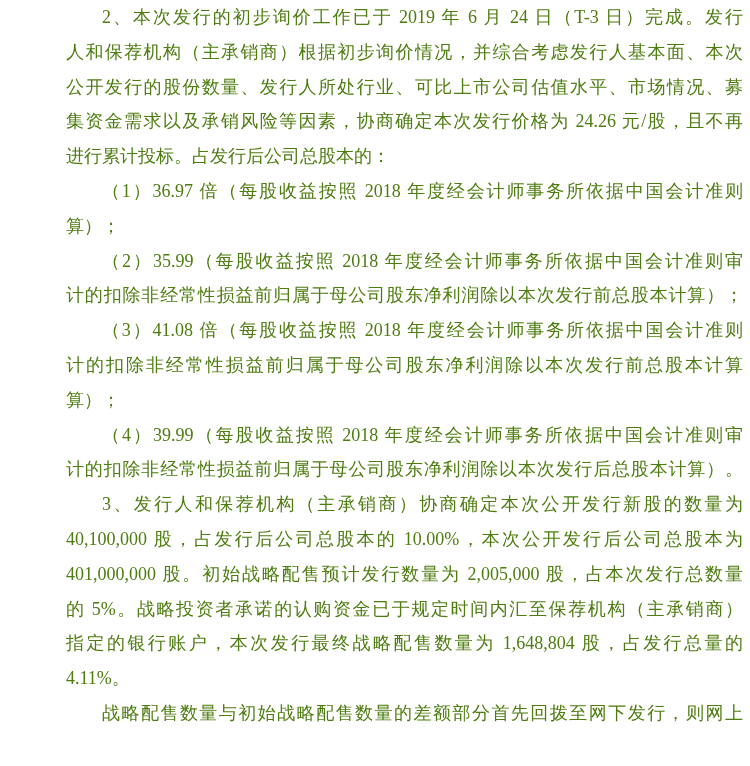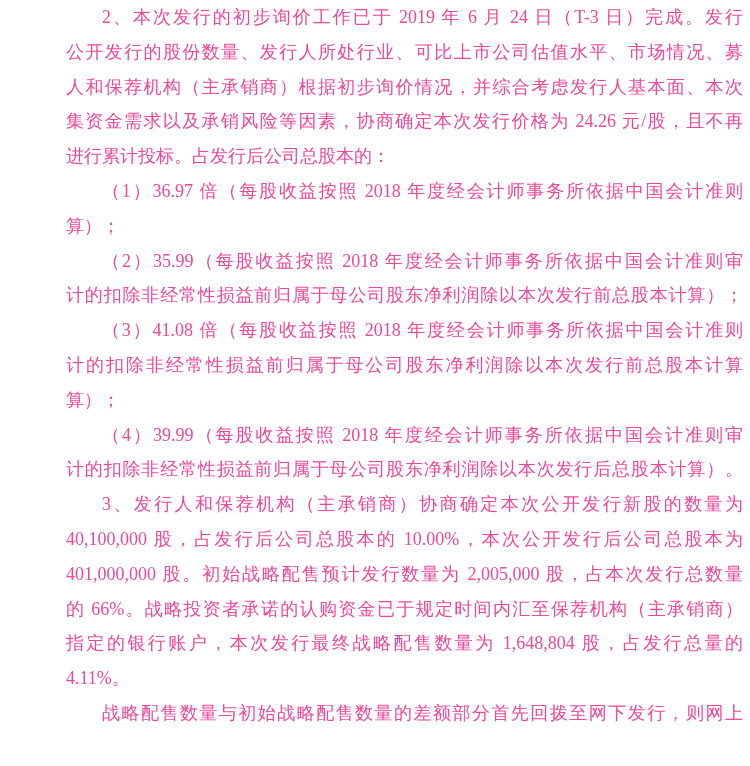--- a/index.html
+++ b/index.html
@@ -12,21 +12,21 @@
     box-sizing: border-box;
     width: 750px;
     height: 766px;
     padding: 0 7px 0 66px;
     overflow: hidden;
     background: #ffffff;
     font-family: "Liberation Serif", "DejaVu Serif", serif;
     font-size: 18px;
     font-weight: 400;
     line-height: 34.8px;
-    color: #ec4899;
+    color: #4d7c0f;
   }
   .para {
     margin: 0;
     padding: 0;
   }
   .line {
     text-align: justify;
     height: 34.8px;
     overflow: hidden;
   }
@@ -36,22 +36,22 @@
   .line.ind {
     text-indent: 2em;
   }
 </style>
 </head>
 <body>
 
 <div class="page">
     <div class="para">
       <div class="line ind j">2、本次发行的初步询价工作已于 2019 年 6 月 24 日（T-3 日）完成。发行</div>
+      <div class="line j">人和保荐机构（主承销商）根据初步询价情况，并综合考虑发行人基本面、本次</div>
       <div class="line j">公开发行的股份数量、发行人所处行业、可比上市公司估值水平、市场情况、募</div>
-      <div class="line j">人和保荐机构（主承销商）根据初步询价情况，并综合考虑发行人基本面、本次</div>
       <div class="line j">集资金需求以及承销风险等因素，协商确定本次发行价格为 24.26 元/股，且不再</div>
       <div class="line">进行累计投标。占发行后公司总股本的：</div>
     </div>
     <div class="para">
       <div class="line ind j">（1）36.97 倍（每股收益按照 2018 年度经会计师事务所依据中国会计准则</div>
       <div class="line">算）；</div>
     </div>
     <div class="para">
       <div class="line ind j">（2）35.99（每股收益按照 2018 年度经会计师事务所依据中国会计准则审</div>
       <div class="line j">计的扣除非经常性损益前归属于母公司股东净利润除以本次发行前总股本计算）；</div>
@@ -62,20 +62,20 @@
       <div class="line">算）；</div>
     </div>
     <div class="para">
       <div class="line ind j">（4）39.99（每股收益按照 2018 年度经会计师事务所依据中国会计准则审</div>
       <div class="line j">计的扣除非经常性损益前归属于母公司股东净利润除以本次发行后总股本计算）。</div>
     </div>
     <div class="para">
       <div class="line ind j">3、发行人和保荐机构（主承销商）协商确定本次公开发行新股的数量为</div>
       <div class="line j">40,100,000 股，占发行后公司总股本的 10.00%，本次公开发行后公司总股本为</div>
       <div class="line j">401,000,000 股。初始战略配售预计发行数量为 2,005,000 股，占本次发行总数量</div>
-      <div class="line j">的 66%。战略投资者承诺的认购资金已于规定时间内汇至保荐机构（主承销商）</div>
+      <div class="line j">的 5%。战略投资者承诺的认购资金已于规定时间内汇至保荐机构（主承销商）</div>
       <div class="line j">指定的银行账户，本次发行最终战略配售数量为 1,648,804 股，占发行总量的</div>
       <div class="line">4.11%。</div>
     </div>
     <div class="para">
       <div class="line ind j">战略配售数量与初始战略配售数量的差额部分首先回拨至网下发行，则网上</div>
     </div>
   </div>
 
 </body></html>

